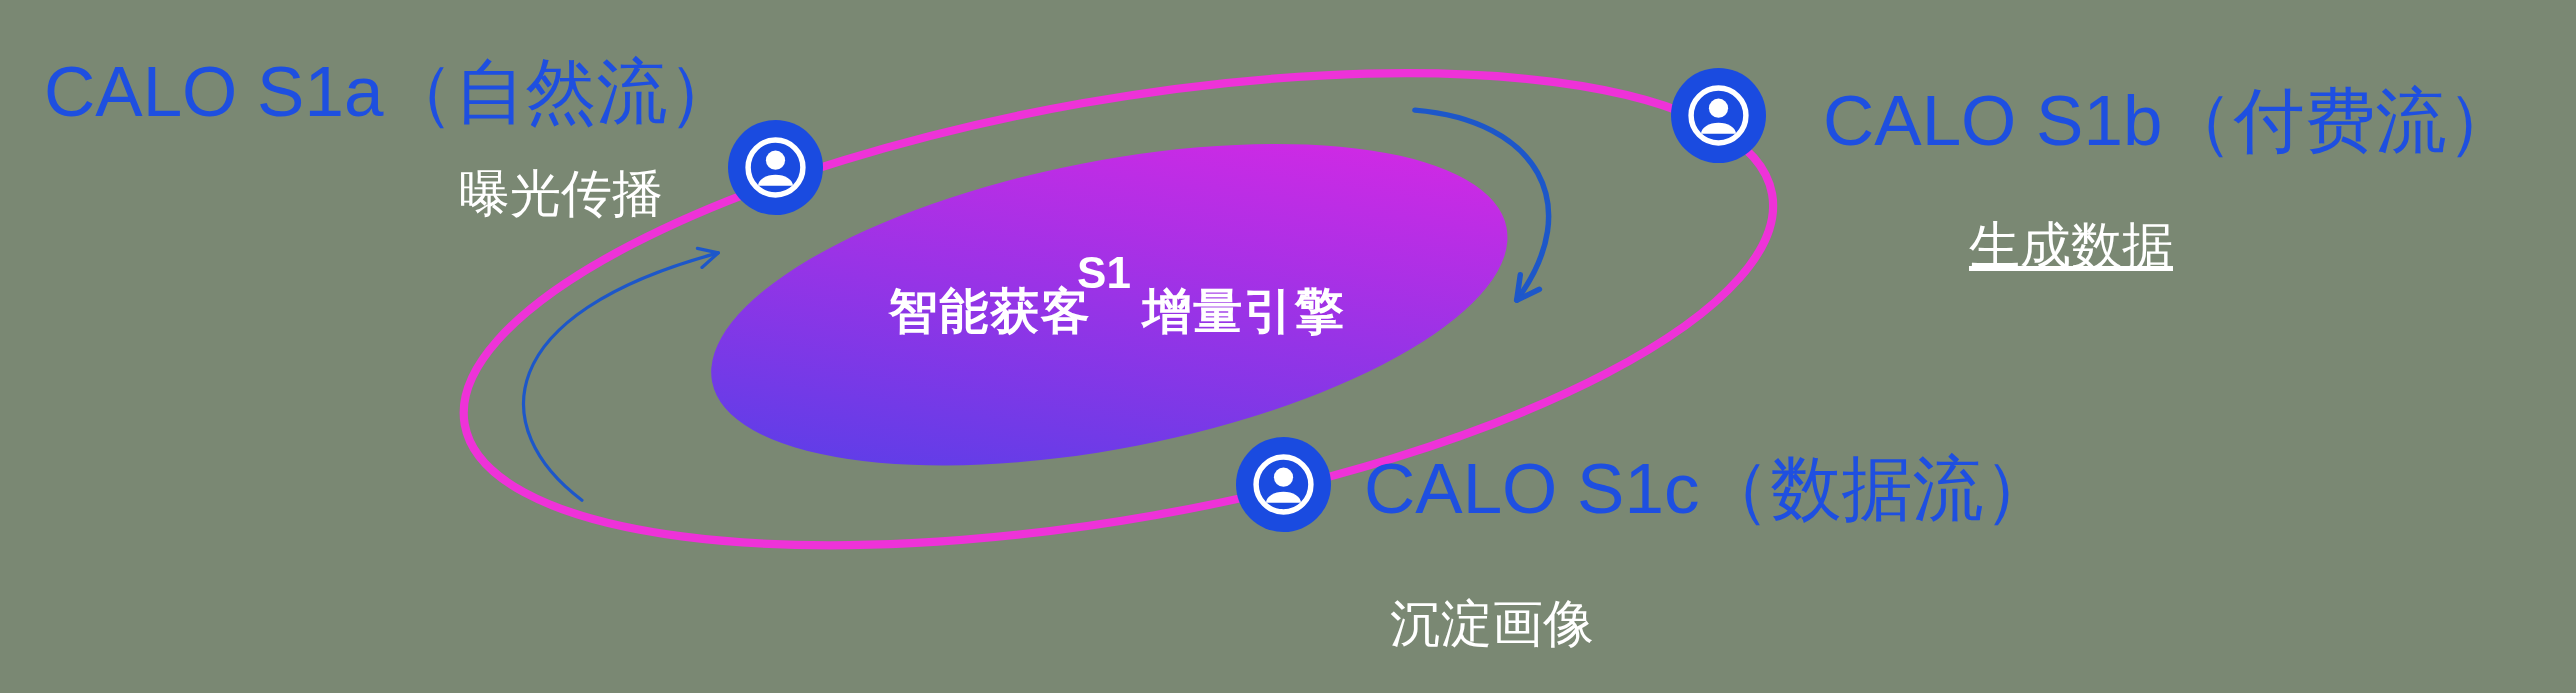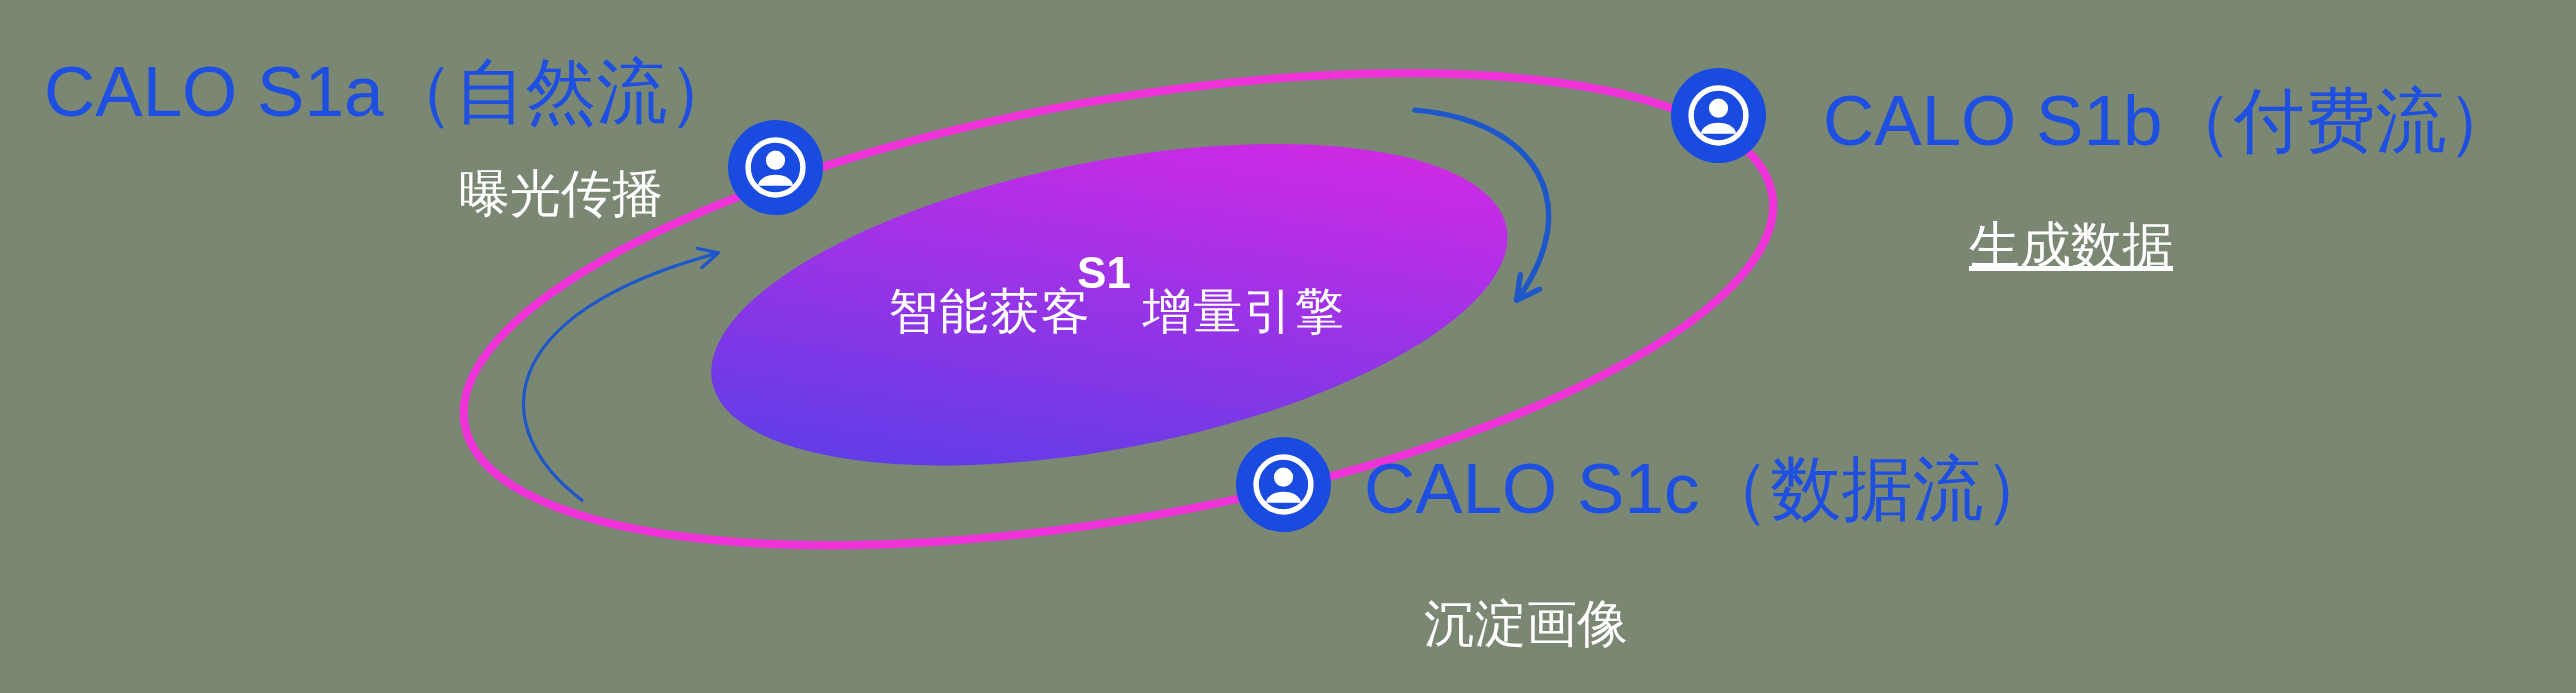--- a/index.html
+++ b/index.html
@@ -39,21 +39,21 @@
     font-weight: 600;
     white-space: pre;
     transform: translateX(-50%);
     line-height: 1.0;
     margin-top: 44px;
   }
   .core-sub {
     position: absolute;
     color: #ffffff;
     font-size: 49px;
-    font-weight: 400;
+    font-weight: 700;
     white-space: pre;
     letter-spacing: 1.8px;
     transform: translateX(-50%);
     line-height: 1.0;
   }
 </style>
 </head>
 <body>
 
 <svg id="diagram-svg" width="2576" height="694" viewBox="0 0 2833 763">
@@ -109,14 +109,14 @@
 <div class="core-title" style="left:1104px; top:207px;">S1</div>
 <div class="core-sub" style="left:1117px; top:287px;">智能获客　增量引擎</div>
 
 <div class="blue-label" style="left:44px; top:56px;">CALO S1a（自然流）</div>
 <div class="white-label" style="left:459px; top:153px;margin-top:15px;">曝光传播</div>
 
 <div class="blue-label" style="left:1823px; top:85px;">CALO S1b（付费流）</div>
 <div class="white-label" style="left:1969px; top:220px;text-decoration:underline;">生成数据</div>
 
 <div class="blue-label" style="left:1364px; top:453px;">CALO S1c（数据流）</div>
-<div class="white-label" style="left:1424px; top:598px;">沉淀画像</div>
+<div class="white-label" style="left:1390px; top:598px;">沉淀画像</div>
 
 
 </body></html>

